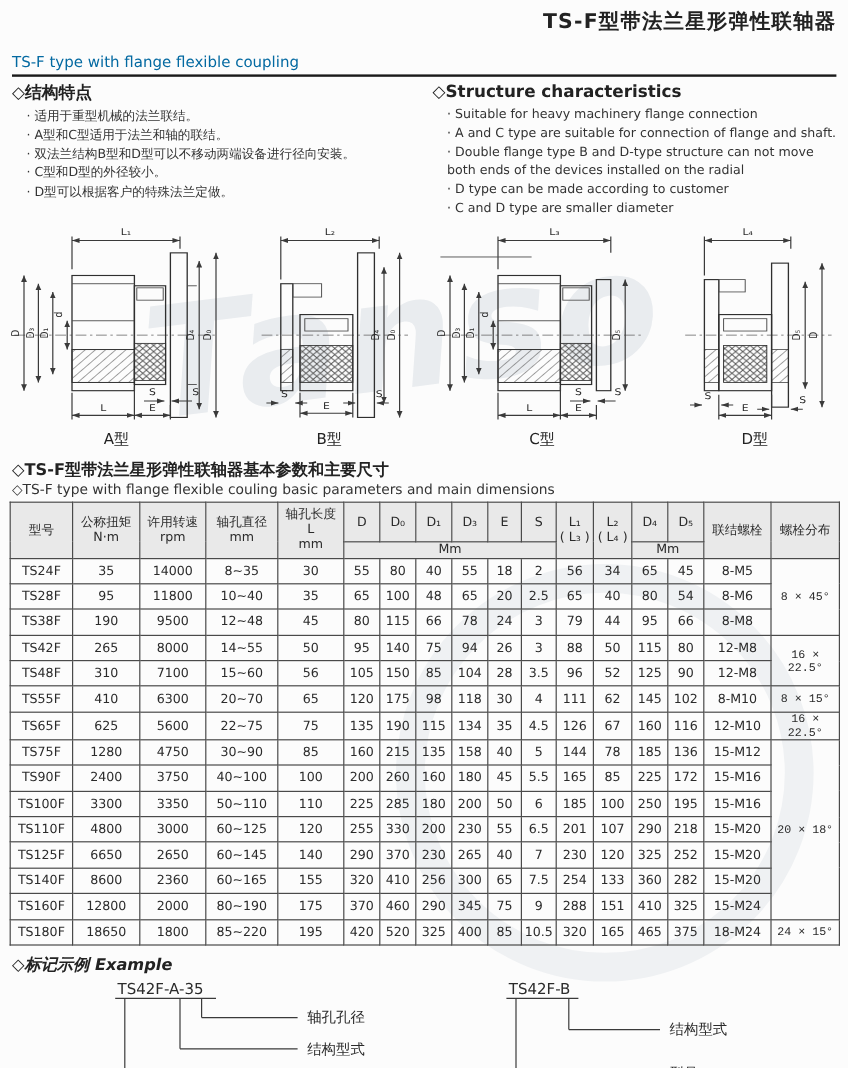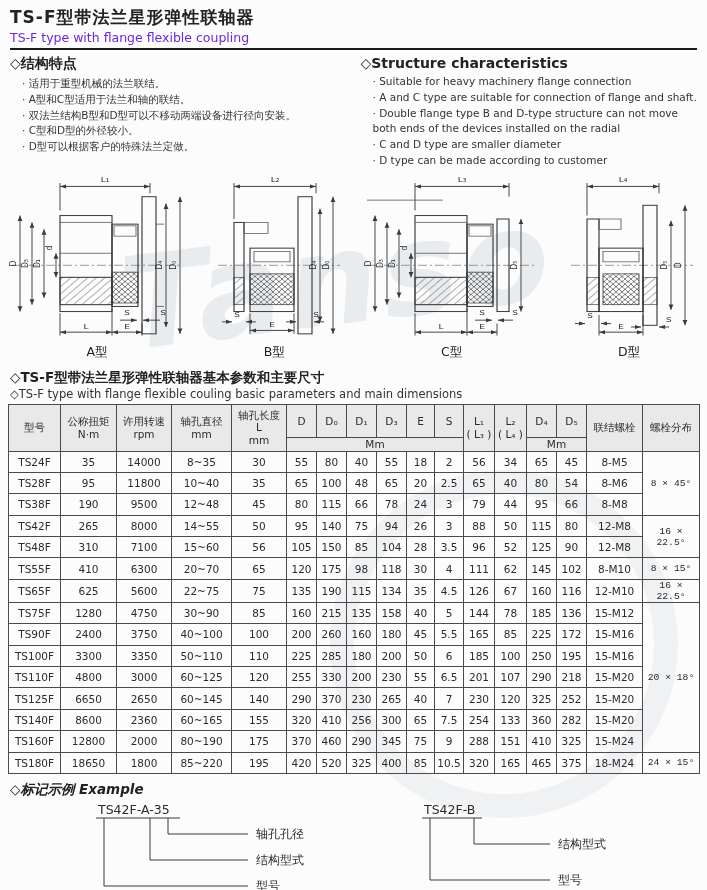--- a/index.html
+++ b/index.html
@@ -8,22 +8,22 @@
         overflow:hidden;font-family:"DejaVu Sans","Liberation Sans",sans-serif;color:#2b2b2b;}
   .content{position:relative;z-index:1;}
   
   .wm{position:absolute;z-index:0;pointer-events:none;}
   .wm-text{left:120px;top:205px;font-size:128px;font-style:italic;font-weight:bold;
            color:rgba(158,173,188,0.20);transform:rotate(-7deg);letter-spacing:4px;}
   .wm-circle{left:330px;top:470px;width:300px;height:300px;border:24px solid rgba(158,173,188,0.13);
              border-radius:50%;}
   
   .hdr{padding:6px 10px 0;}
-  .title-zh{font-size:17px;font-weight:bold;letter-spacing:1px;color:#222;}
-  .title-en{font-size:12.5px;margin-top:1px;color:#6d28d9;}
+  .title-zh{font-size:17px;font-weight:bold;letter-spacing:1px;color:#222;text-align:right;}
+  .title-en{font-size:12.5px;margin-top:15px;color:#0369a1;}
   .rule{height:2px;background:#1a1a1a;margin-top:3px;}
   
   .features{display:flex;padding:5px 10px 0;gap:14px;justify-content:space-between;}
   .fcol{flex:1;}
   .fhead{font-size:14px;font-weight:bold;color:#222;}
   .fcol.en .fhead{font-weight:600;}
   .flist{margin:3px 0 0 12px;padding:0;list-style:none;font-size:10.5px;line-height:1.5;color:#333;}
   
   .diagrams{display:flex;justify-content:space-between;align-items:flex-end;padding:2px 8px 0;}
   .fig{text-align:center;}
@@ -94,22 +94,22 @@
           <li>· C型和D型的外径较小。</li>
           <li>· D型可以根据客户的特殊法兰定做。</li>
         </ul>
       </div>
       <div class="fcol en">
         <div class="fhead">◇Structure characteristics</div>
         <ul class="flist">
           <li>· Suitable for heavy machinery flange connection</li>
           <li>· A and C type are suitable for connection of flange and shaft.</li>
           <li>· Double flange type B and D-type structure can not move both ends of the devices installed on the radial</li>
+          <li>· D type can be made according to customer</li>
           <li>· C and D type are smaller diameter</li>
-          <li>· D type can be made according to customer</li>
         </ul>
       </div>
     </div>
 
     <div class="diagrams">
 
       <div class="fig">
         <svg width="178" height="168" viewBox="0 0 178 196" preserveAspectRatio="none">
           <line class="dim" x1="52" y1="14" x2="52" y2="46"></line>
             <line class="dim" x1="142" y1="14" x2="142" y2="26"></line>

